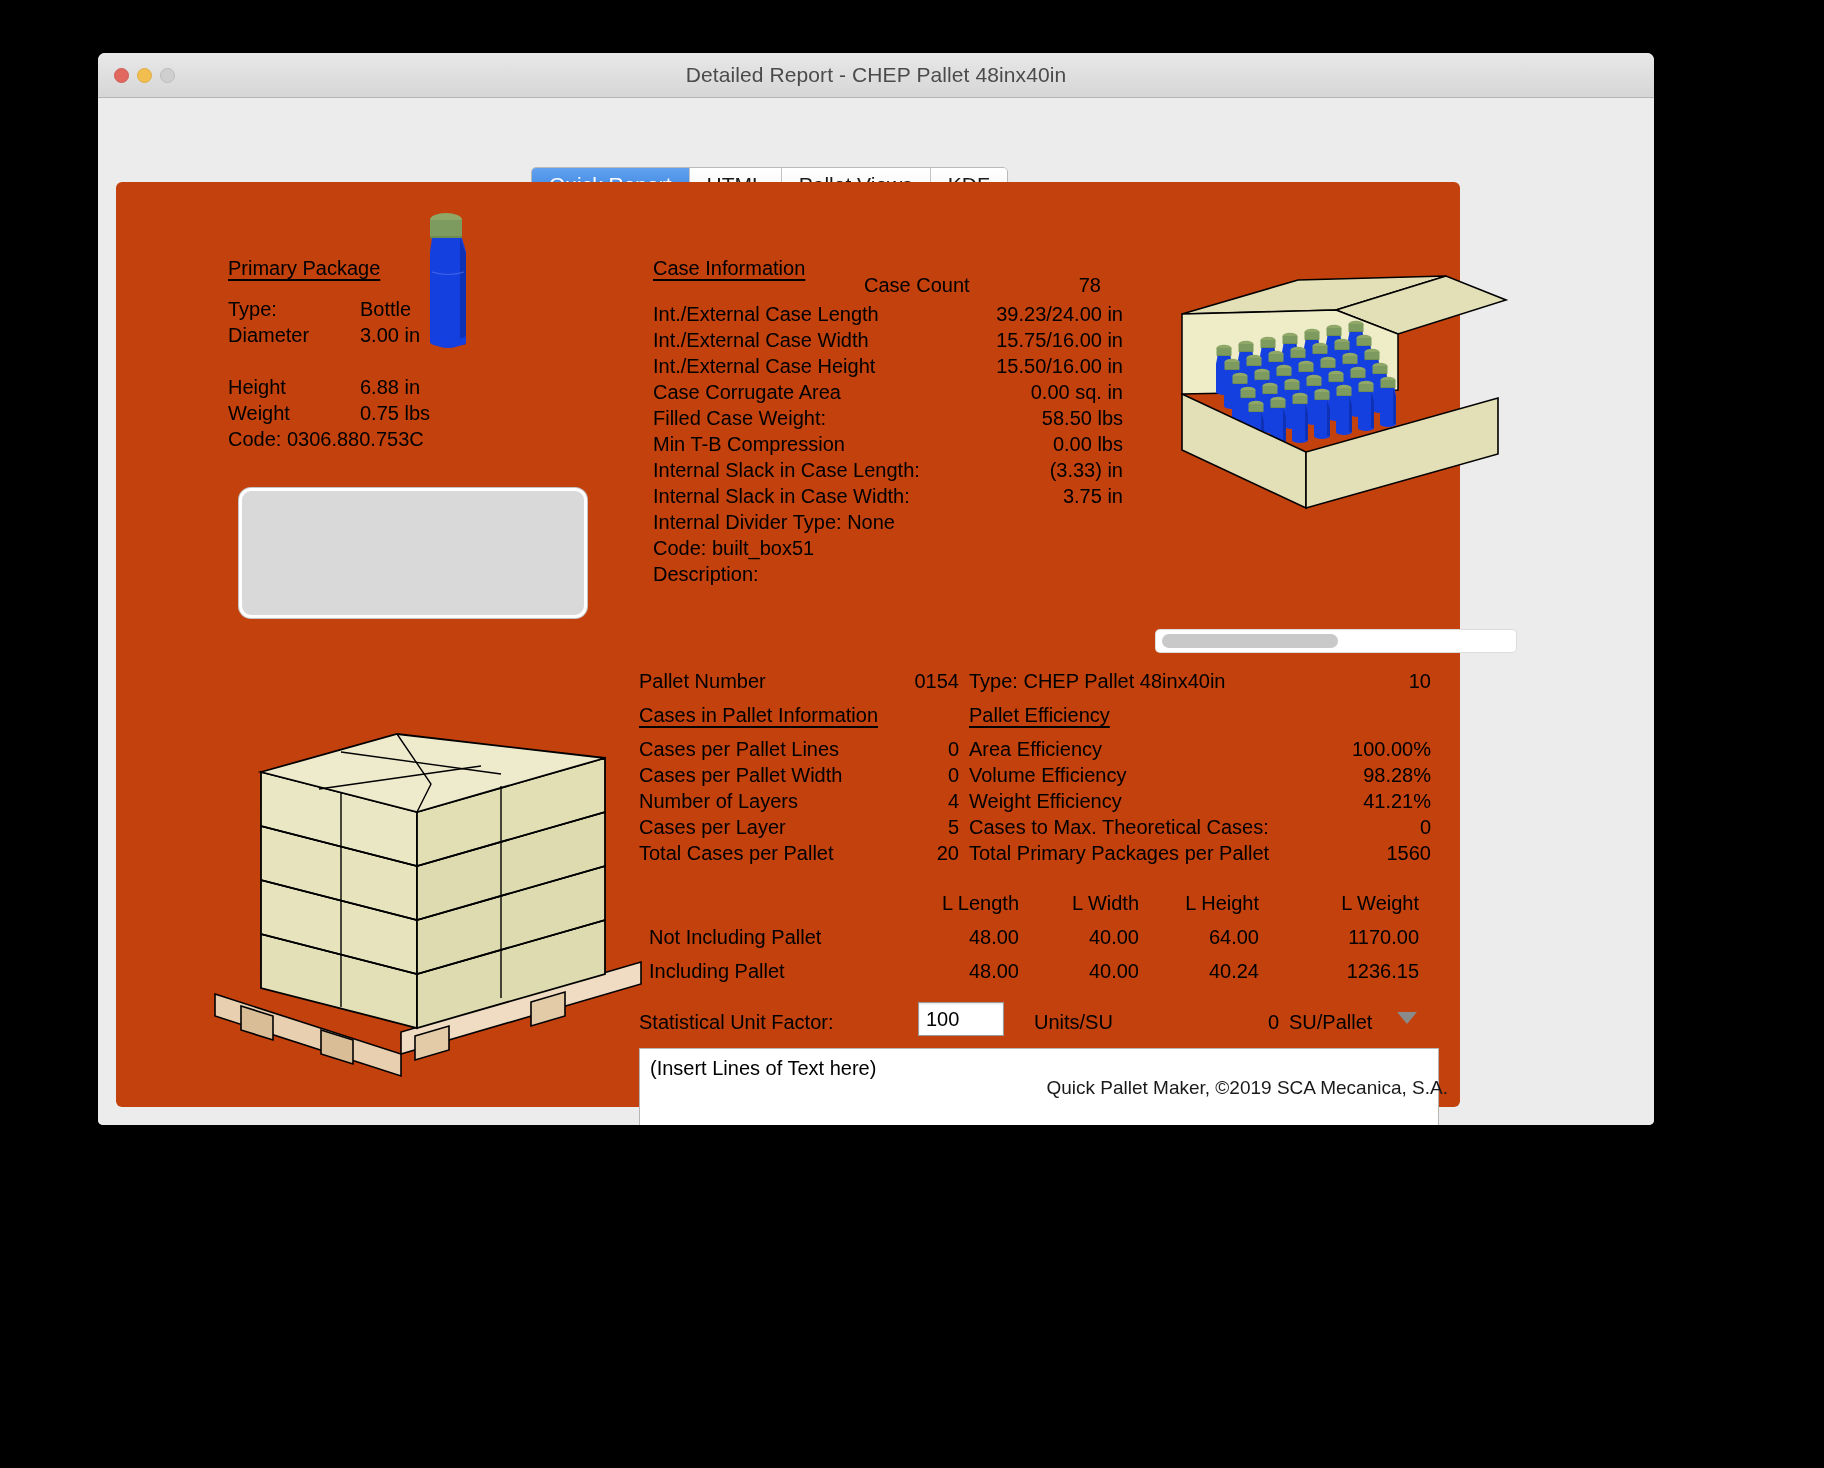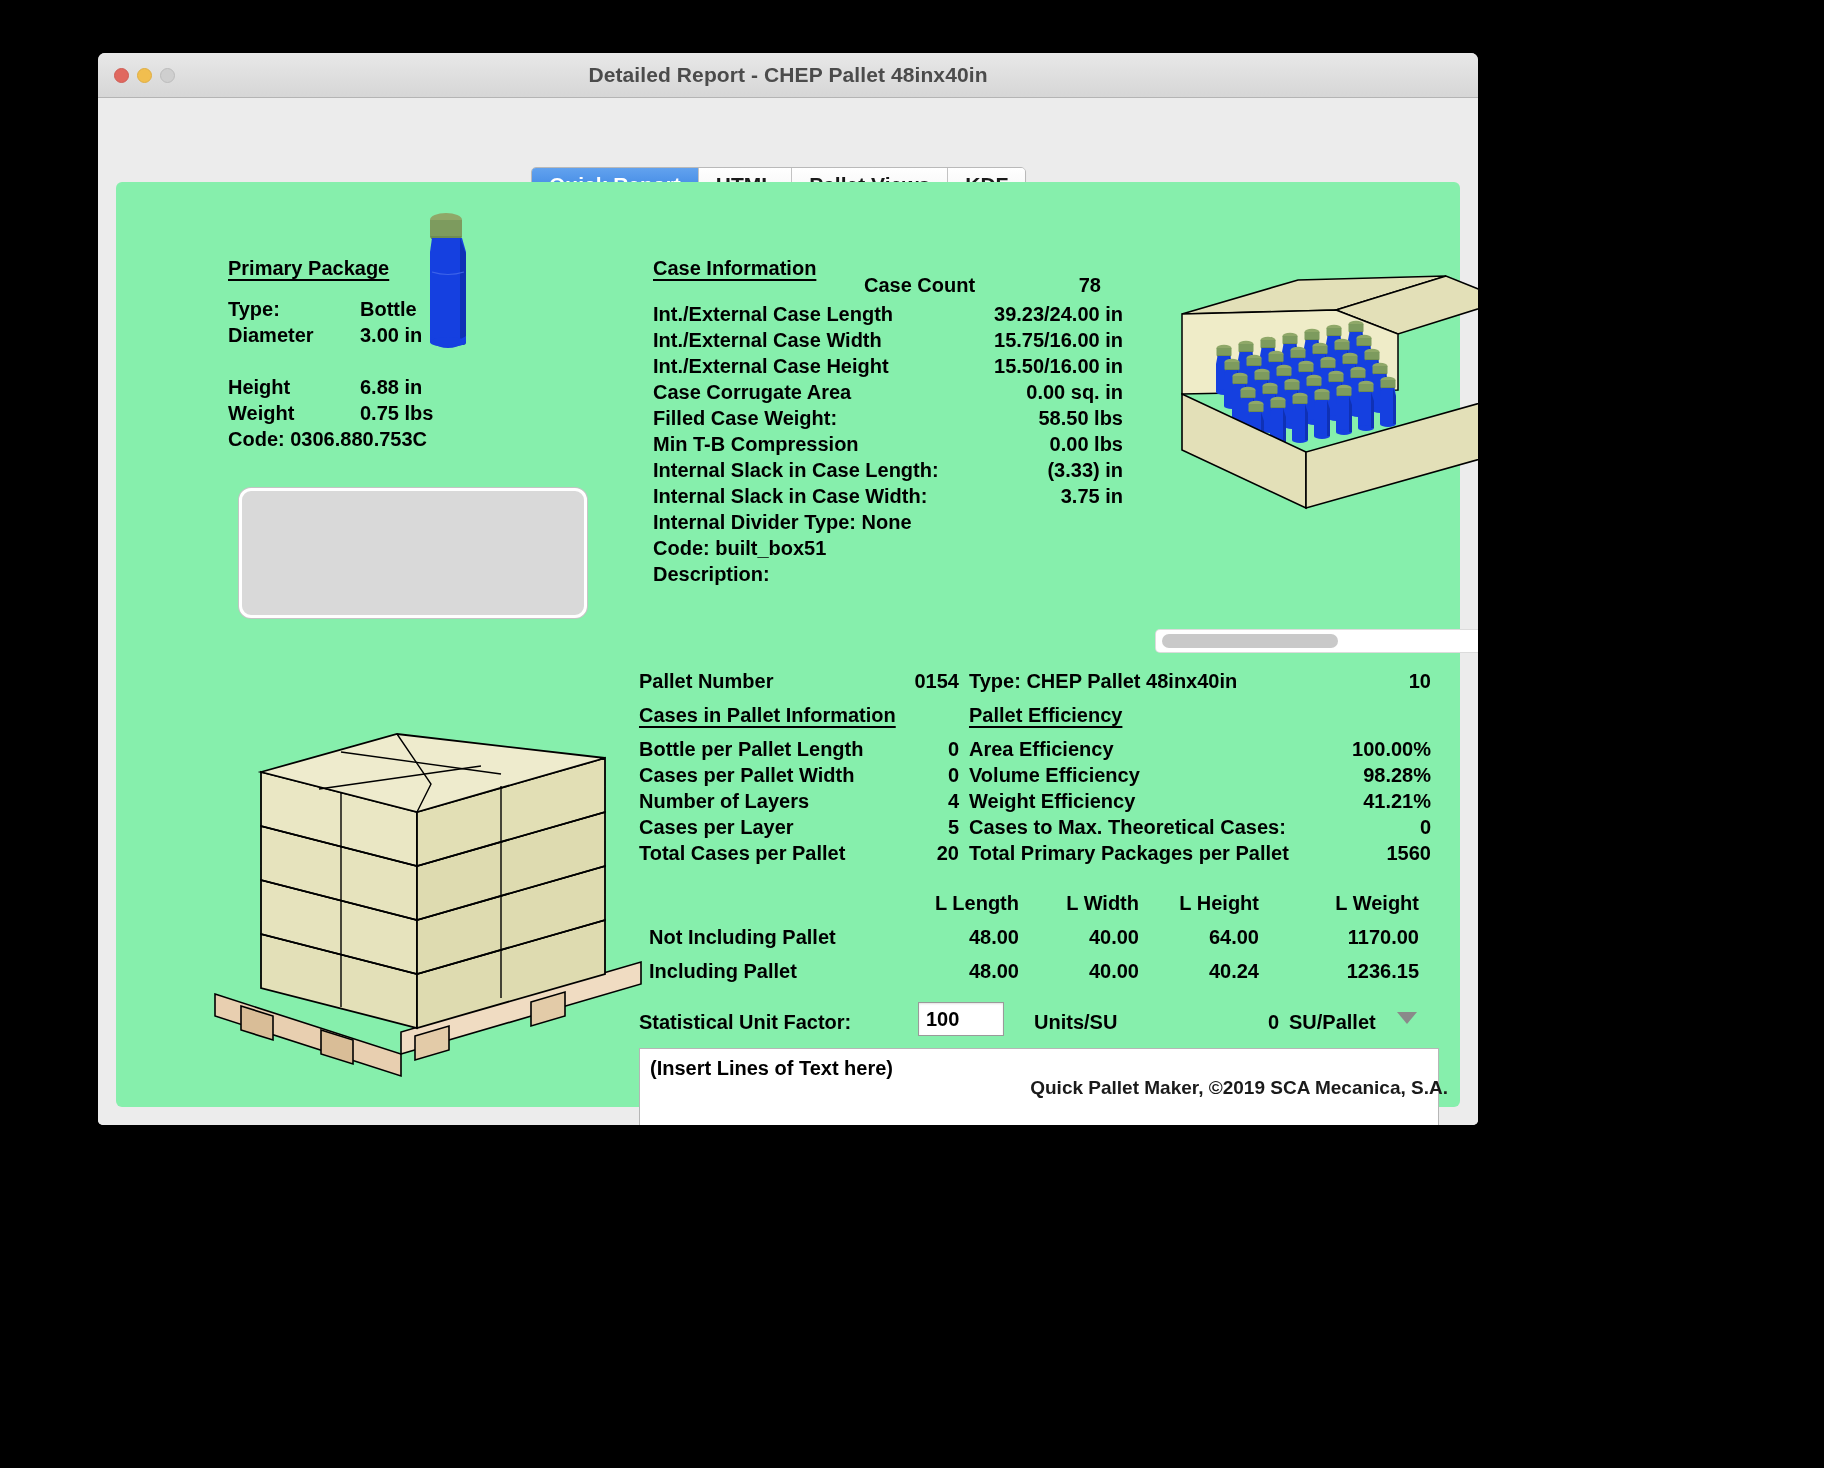--- a/index.html
+++ b/index.html
@@ -7,26 +7,25 @@
     width: 1824px; height: 1468px;
     background: #000;
     font-family: "Liberation Sans", sans-serif;
     overflow: hidden;
   }
 
   
   #window {
     position: absolute;
     left: 98px; top: 53px;
-    width: 1380px; height: 1072px;
+    width: 1556px; height: 1072px;
     background: #ececec;
     border-radius: 7px 7px 5px 5px;
     box-shadow: 0 10px 40px rgba(0,0,0,0.55);
     overflow: hidden;
-    font-weight: bold;
   }
   #titlebar {
     position: relative;
     height: 45px;
     background: linear-gradient(to bottom, #e8e8e8 0%, #d6d6d6 100%);
     border-bottom: 1px solid #b4b4b4;
     display: flex; align-items: center;
   }
   .traffic {
     position: absolute; left: 16px; top: 15px;
@@ -72,21 +71,21 @@
   .tab.active {
     background: linear-gradient(to bottom, #62a2ee, #2f7ce0);
     color: #ffffff;
   }
 
   
   #panel {
     position: absolute;
     left: 18px; top: 84px;
     width: 1344px; height: 925px;
-    background: #86efac;
+    background: #c2410c;
     border-radius: 6px;
   }
 
   .sec-title {
     font-size: 20px; color: #000;
     text-decoration: underline;
     text-underline-offset: 4px;
   }
   .txt { font-size: 20px; color: #000; white-space: nowrap; }
 
@@ -452,21 +451,21 @@
           <span class="txt pd-l-lbl">Pallet Number</span>
           <span class="txt pd-l-val">0154</span>
           <span class="txt pd-r-lbl">Type: CHEP Pallet 48inx40in</span>
           <span class="txt pd-r-val">10</span>
         </div>
         <div class="pd-row" style="height:34px">
           <span class="sec-title pd-l-lbl">Cases in Pallet Information</span>
           <span class="sec-title pd-r-lbl">Pallet Efficiency</span>
         </div>
         <div class="pd-row">
-          <span class="txt pd-l-lbl">Bottle per Pallet Length</span>
+          <span class="txt pd-l-lbl">Cases per Pallet Lines</span>
           <span class="txt pd-l-val">0</span>
           <span class="txt pd-r-lbl">Area Efficiency</span>
           <span class="txt pd-r-val">100.00%</span>
         </div>
         <div class="pd-row">
           <span class="txt pd-l-lbl">Cases per Pallet Width</span>
           <span class="txt pd-l-val">0</span>
           <span class="txt pd-r-lbl">Volume Efficiency</span>
           <span class="txt pd-r-val">98.28%</span>
         </div>

